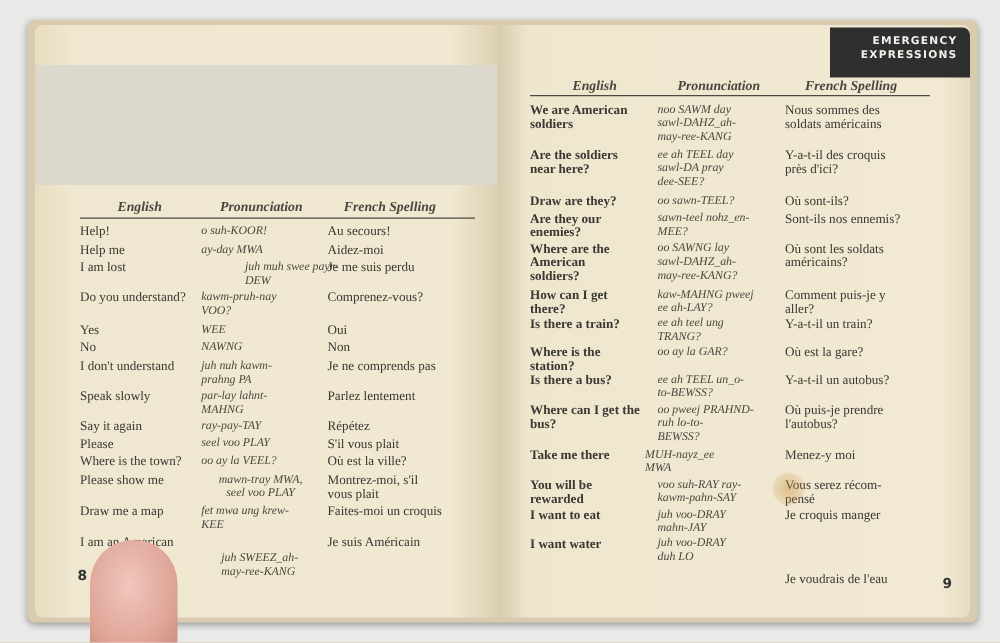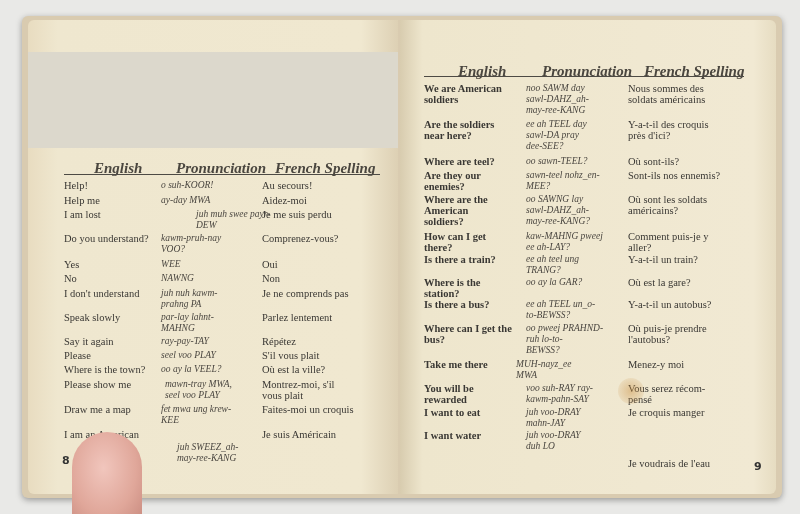--- a/index.html
+++ b/index.html
@@ -4,21 +4,21 @@
 <style>
   html,body{margin:0;padding:0;}
   body{width:800px;height:514px;background:#e9e9e7;position:relative;overflow:hidden;font-family:"Liberation Serif",serif;}
   .book{position:absolute;left:22px;top:16px;width:760px;height:482px;background:#d9cbb0;border-radius:6px;box-shadow:0 2px 6px rgba(0,0,0,0.35);}
   .page{position:absolute;top:4px;height:474px;background:#efe7cf;color:#3c3a36;}
   .page.left{left:6px;width:370px;border-radius:6px 0 0 6px;background:linear-gradient(90deg,#e8dcc0 0%,#efe7cf 8%,#f0e8d0 90%,#ddd0b4 100%);}
   .page.right{left:378px;width:376px;border-radius:0 6px 6px 0;background:linear-gradient(90deg,#d8ccaf 0%,#eee6cd 6%,#f1e9d3 94%,#e6dcc1 100%);}
   .title-band{position:absolute;left:0;top:32px;width:370px;height:96px;background:#dcd8cc;}
   .title{position:absolute;left:22px;top:54px;font-family:"DejaVu Sans",sans-serif;font-weight:bold;font-size:21px;letter-spacing:1px;color:#4a4a4a;}
   .title .num{font-size:30px;color:#555;margin-right:4px;text-shadow:1px 1px 0 #fff,-1px -1px 0 #888;}
-  .hdr{position:absolute;font-style:italic;font-weight:bold;font-size:15px;color:#4a463f;}
+  .hdr{position:absolute;font-style:italic;font-weight:bold;font-size:11px;color:#4a463f;}
   .rule{position:absolute;height:1px;background:#4d4a44;}
   .row{position:absolute;font-size:10.5px;line-height:11px;}
   .cell{position:absolute;white-space:pre-line;}
   .en{color:#3a3834;}
   .right .en{font-weight:bold;}
   .pr{font-style:italic;font-size:9.5px;color:#4a4640;}
   .fr{color:#3a3834;font-family:Liberation Serif, serif;}
   .pagenum{position:absolute;font-family:"DejaVu Sans",sans-serif;font-weight:bold;font-size:11px;color:#333;}
   .tab{position:absolute;right:0;top:2px;width:112px;height:40px;background:#2f2f2f;color:#f2f0ea;font-family:"DejaVu Sans",sans-serif;font-weight:bold;font-size:8.5px;letter-spacing:1px;text-align:right;padding:6px 10px 0 0;box-sizing:border-box;line-height:11px;border-radius:0 6px 0 0;}
   .thumb{position:absolute;left:72px;top:432px;width:70px;height:90px;border-radius:40px 40px 10px 10px;background:radial-gradient(ellipse at 45% 40%,#f1c6bd 0%,#e0a79a 60%,#c98b7f 100%);}
@@ -92,21 +92,21 @@
           <div class="cell pr" style="left: 133px;">seel voo PLAY</div>
           <div class="cell fr" style="left: 234px;">S'il vous plait</div>
         </div>
         <div class="row" style="top: 344px; left: 0px; width: 100%;">
           <div class="cell en" style="left: 36px;">Where is the town?</div>
           <div class="cell pr" style="left: 133px;">oo ay la VEEL?</div>
           <div class="cell fr" style="left: 234px;">Où est la ville?</div>
         </div>
         <div class="row" style="top: 359px; left: 0px; width: 100%;">
           <div class="cell en" style="left: 36px;">Please show me</div>
-          <div class="cell pr" style="left: 137px;">mawn-tray MWA,
+          <div class="cell pr" style="left: 147px; text-align: center;">mawn-tray MWA,
    seel voo PLAY</div>
           <div class="cell fr" style="left: 234px;">Montrez-moi, s'il
    vous plait</div>
         </div>
         <div class="row" style="top: 384px; left: 0px; width: 100%;">
           <div class="cell en" style="left: 36px;">Draw me a map</div>
           <div class="cell pr" style="left: 133px;">fet mwa ung krew-
    KEE</div>
           <div class="cell fr" style="left: 234px;">Faites-moi un croquis</div>
         </div>
@@ -115,20 +115,24 @@
           <div class="cell pr" style="left: 149px; margin-top: 13px;">juh SWEEZ_ah-
    may-ree-KANG</div>
           <div class="cell fr" style="left: 234px;">Je suis Américain</div>
         </div>
       </div>
 
     <div class="pagenum" style="left:34px;top:434px;">8</div>
   </div>
 
   <div class="page right">
+    <div class="tab">
+      <span style="white-space:pre-line;">EMERGENCY
+EXPRESSIONS</span>
+    </div>
     <div class="hdr" style="left:58px;top:43px;">English</div>
     <div class="hdr" style="left:142px;top:43px;">Pronunciation</div>
     <div class="hdr" style="left:244px;top:43px;">French Spelling</div>
     <div class="rule" style="left:24px;top:56px;width:320px;"></div>
 
     <div id="right-rows">
         <div class="row" style="top: 63px; left: 0px; width: 100%;">
           <div class="cell en" style="left: 24px;">We are American
    soldiers</div>
           <div class="cell pr" style="left: 126px;">noo SAWM day
@@ -140,21 +144,21 @@
         <div class="row" style="top: 99px; left: 0px; width: 100%;">
           <div class="cell en" style="left: 24px;">Are the soldiers
    near here?</div>
           <div class="cell pr" style="left: 126px;">ee ah TEEL day
    sawl-DA pray
    dee-SEE?</div>
           <div class="cell fr" style="left: 228px;">Y-a-t-il des croquis
    près d'ici?</div>
         </div>
         <div class="row" style="top: 136px; left: 0px; width: 100%;">
-          <div class="cell en" style="left: 24px;">Where are teel?</div>
+          <div class="cell en" style="left: 24px;">Draw are they?</div>
           <div class="cell pr" style="left: 126px;">oo sawn-TEEL?</div>
           <div class="cell fr" style="left: 228px;">Où sont-ils?</div>
         </div>
         <div class="row" style="top: 150px; left: 0px; width: 100%;">
           <div class="cell en" style="left: 24px;">Are they our
    enemies?</div>
           <div class="cell pr" style="left: 126px;">sawn-teel nohz_en-
    MEE?</div>
           <div class="cell fr" style="left: 228px;">Sont-ils nos ennemis?</div>
         </div>

